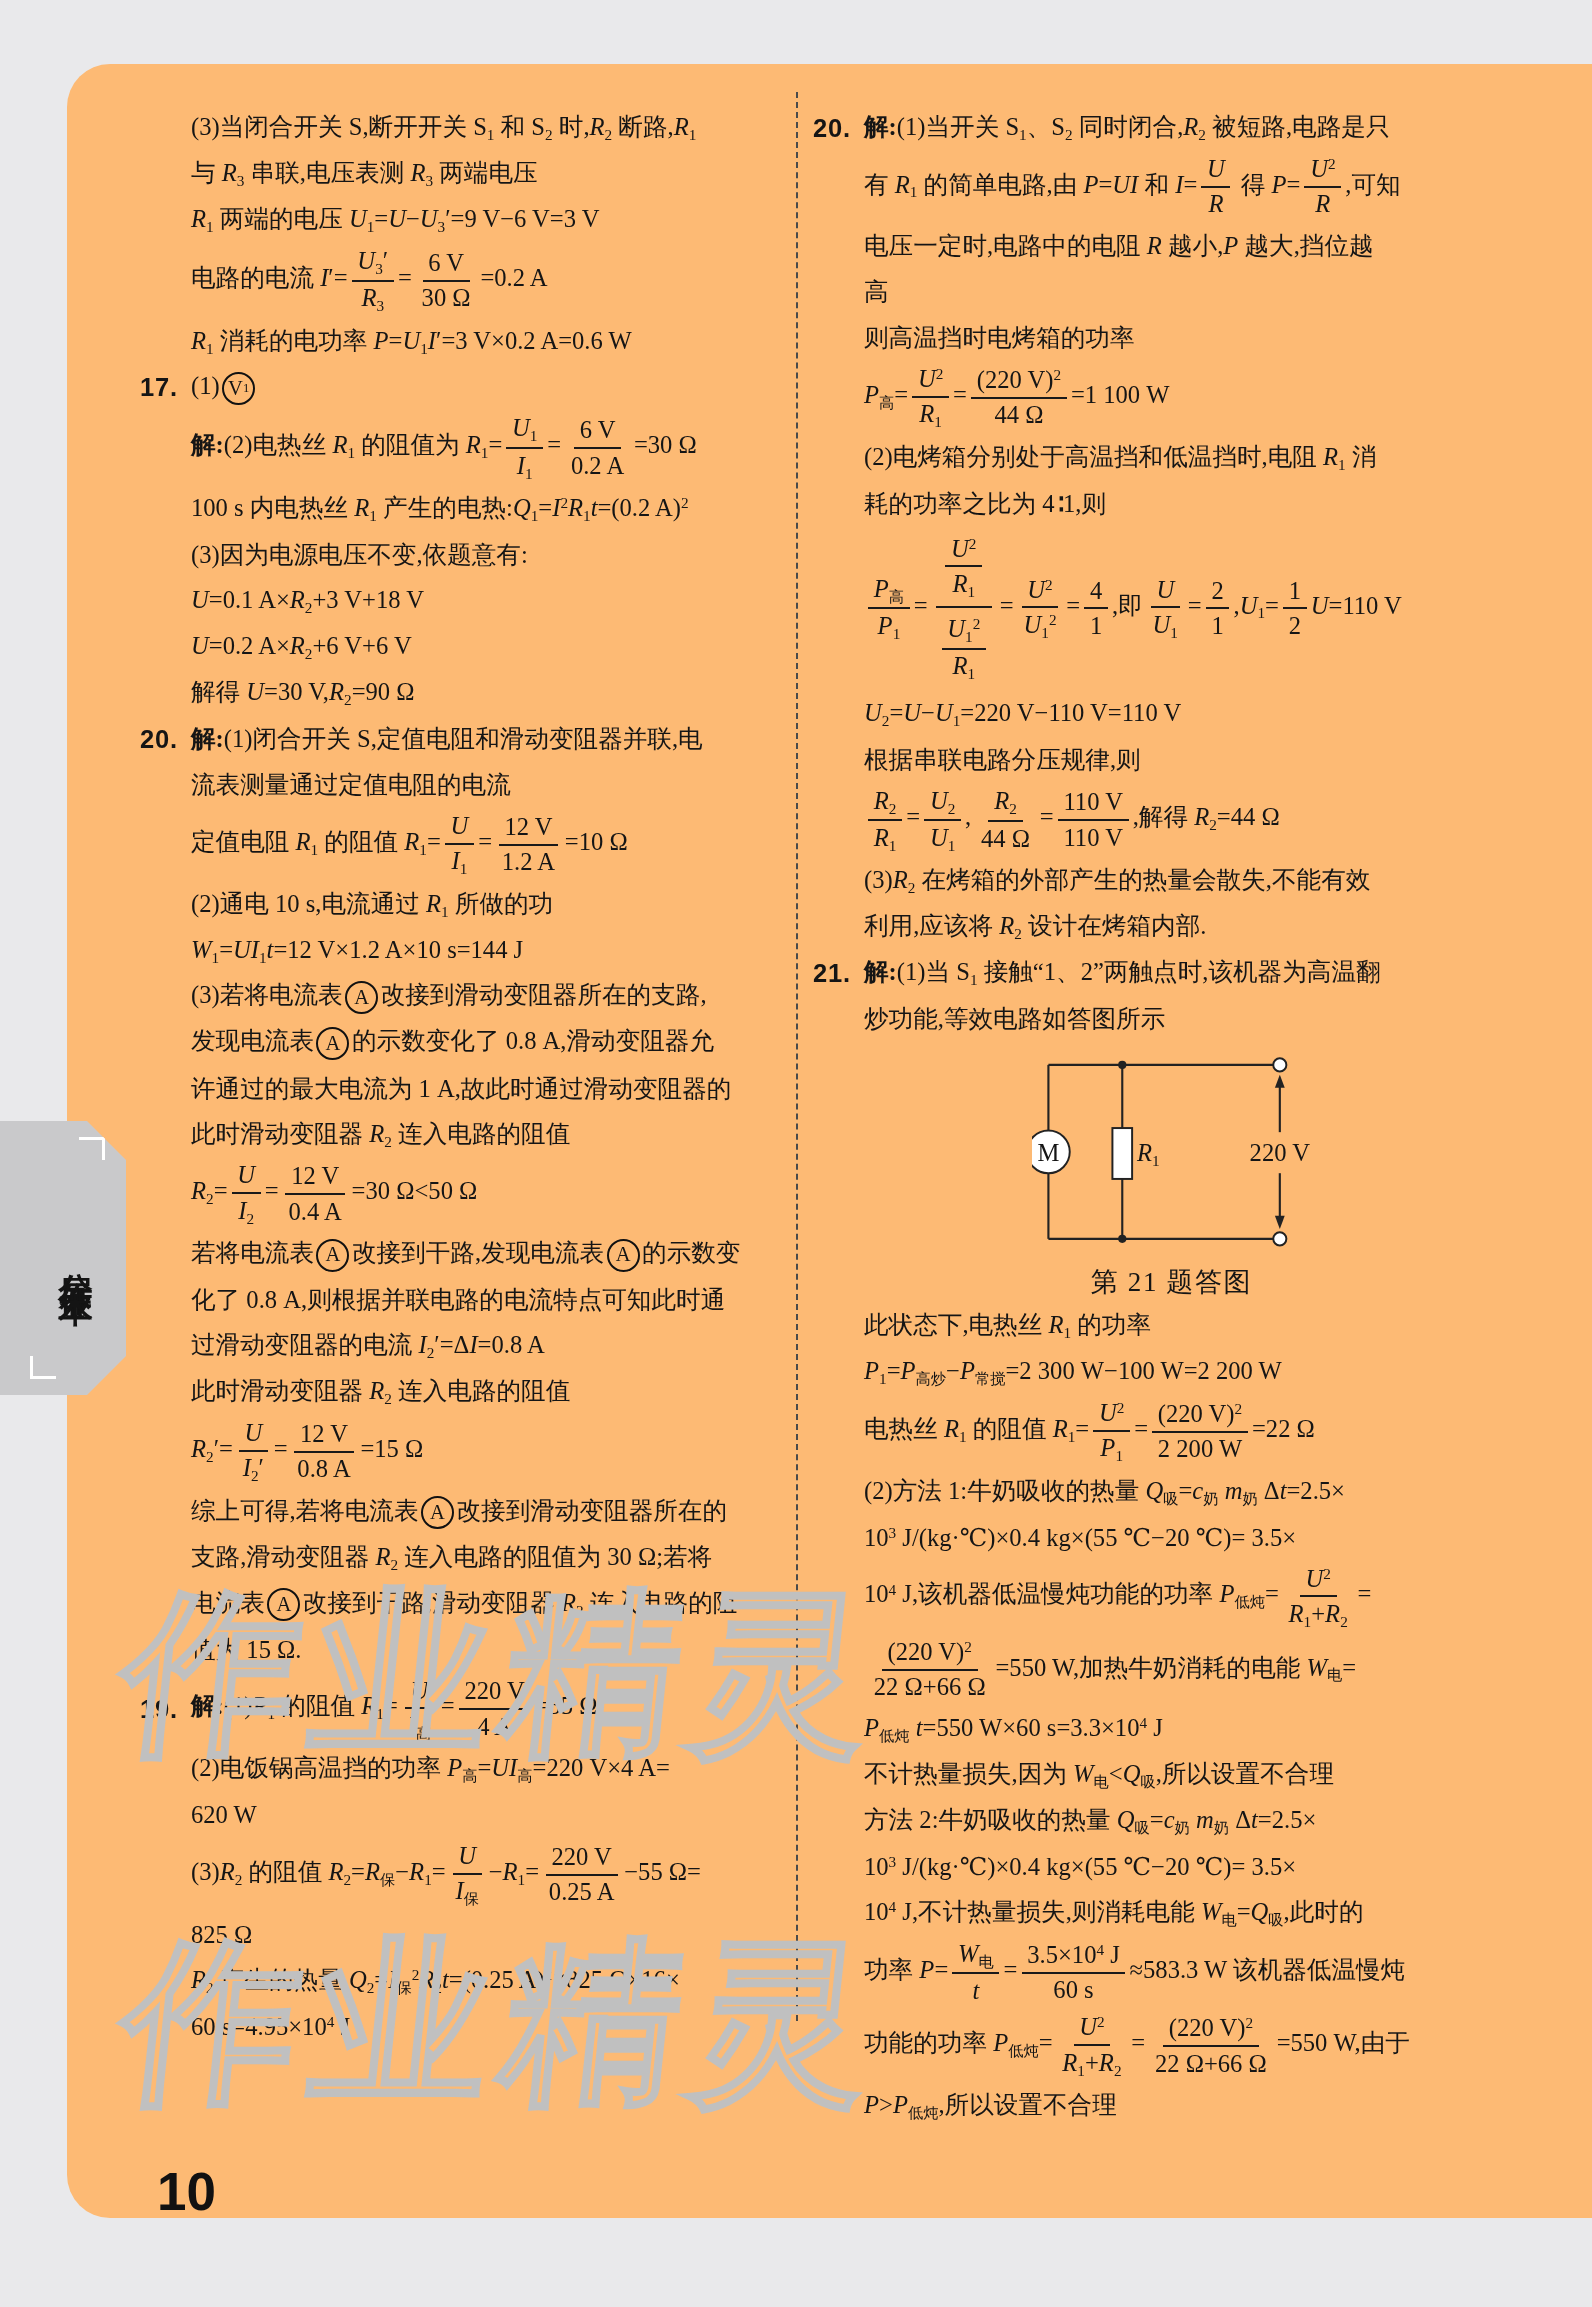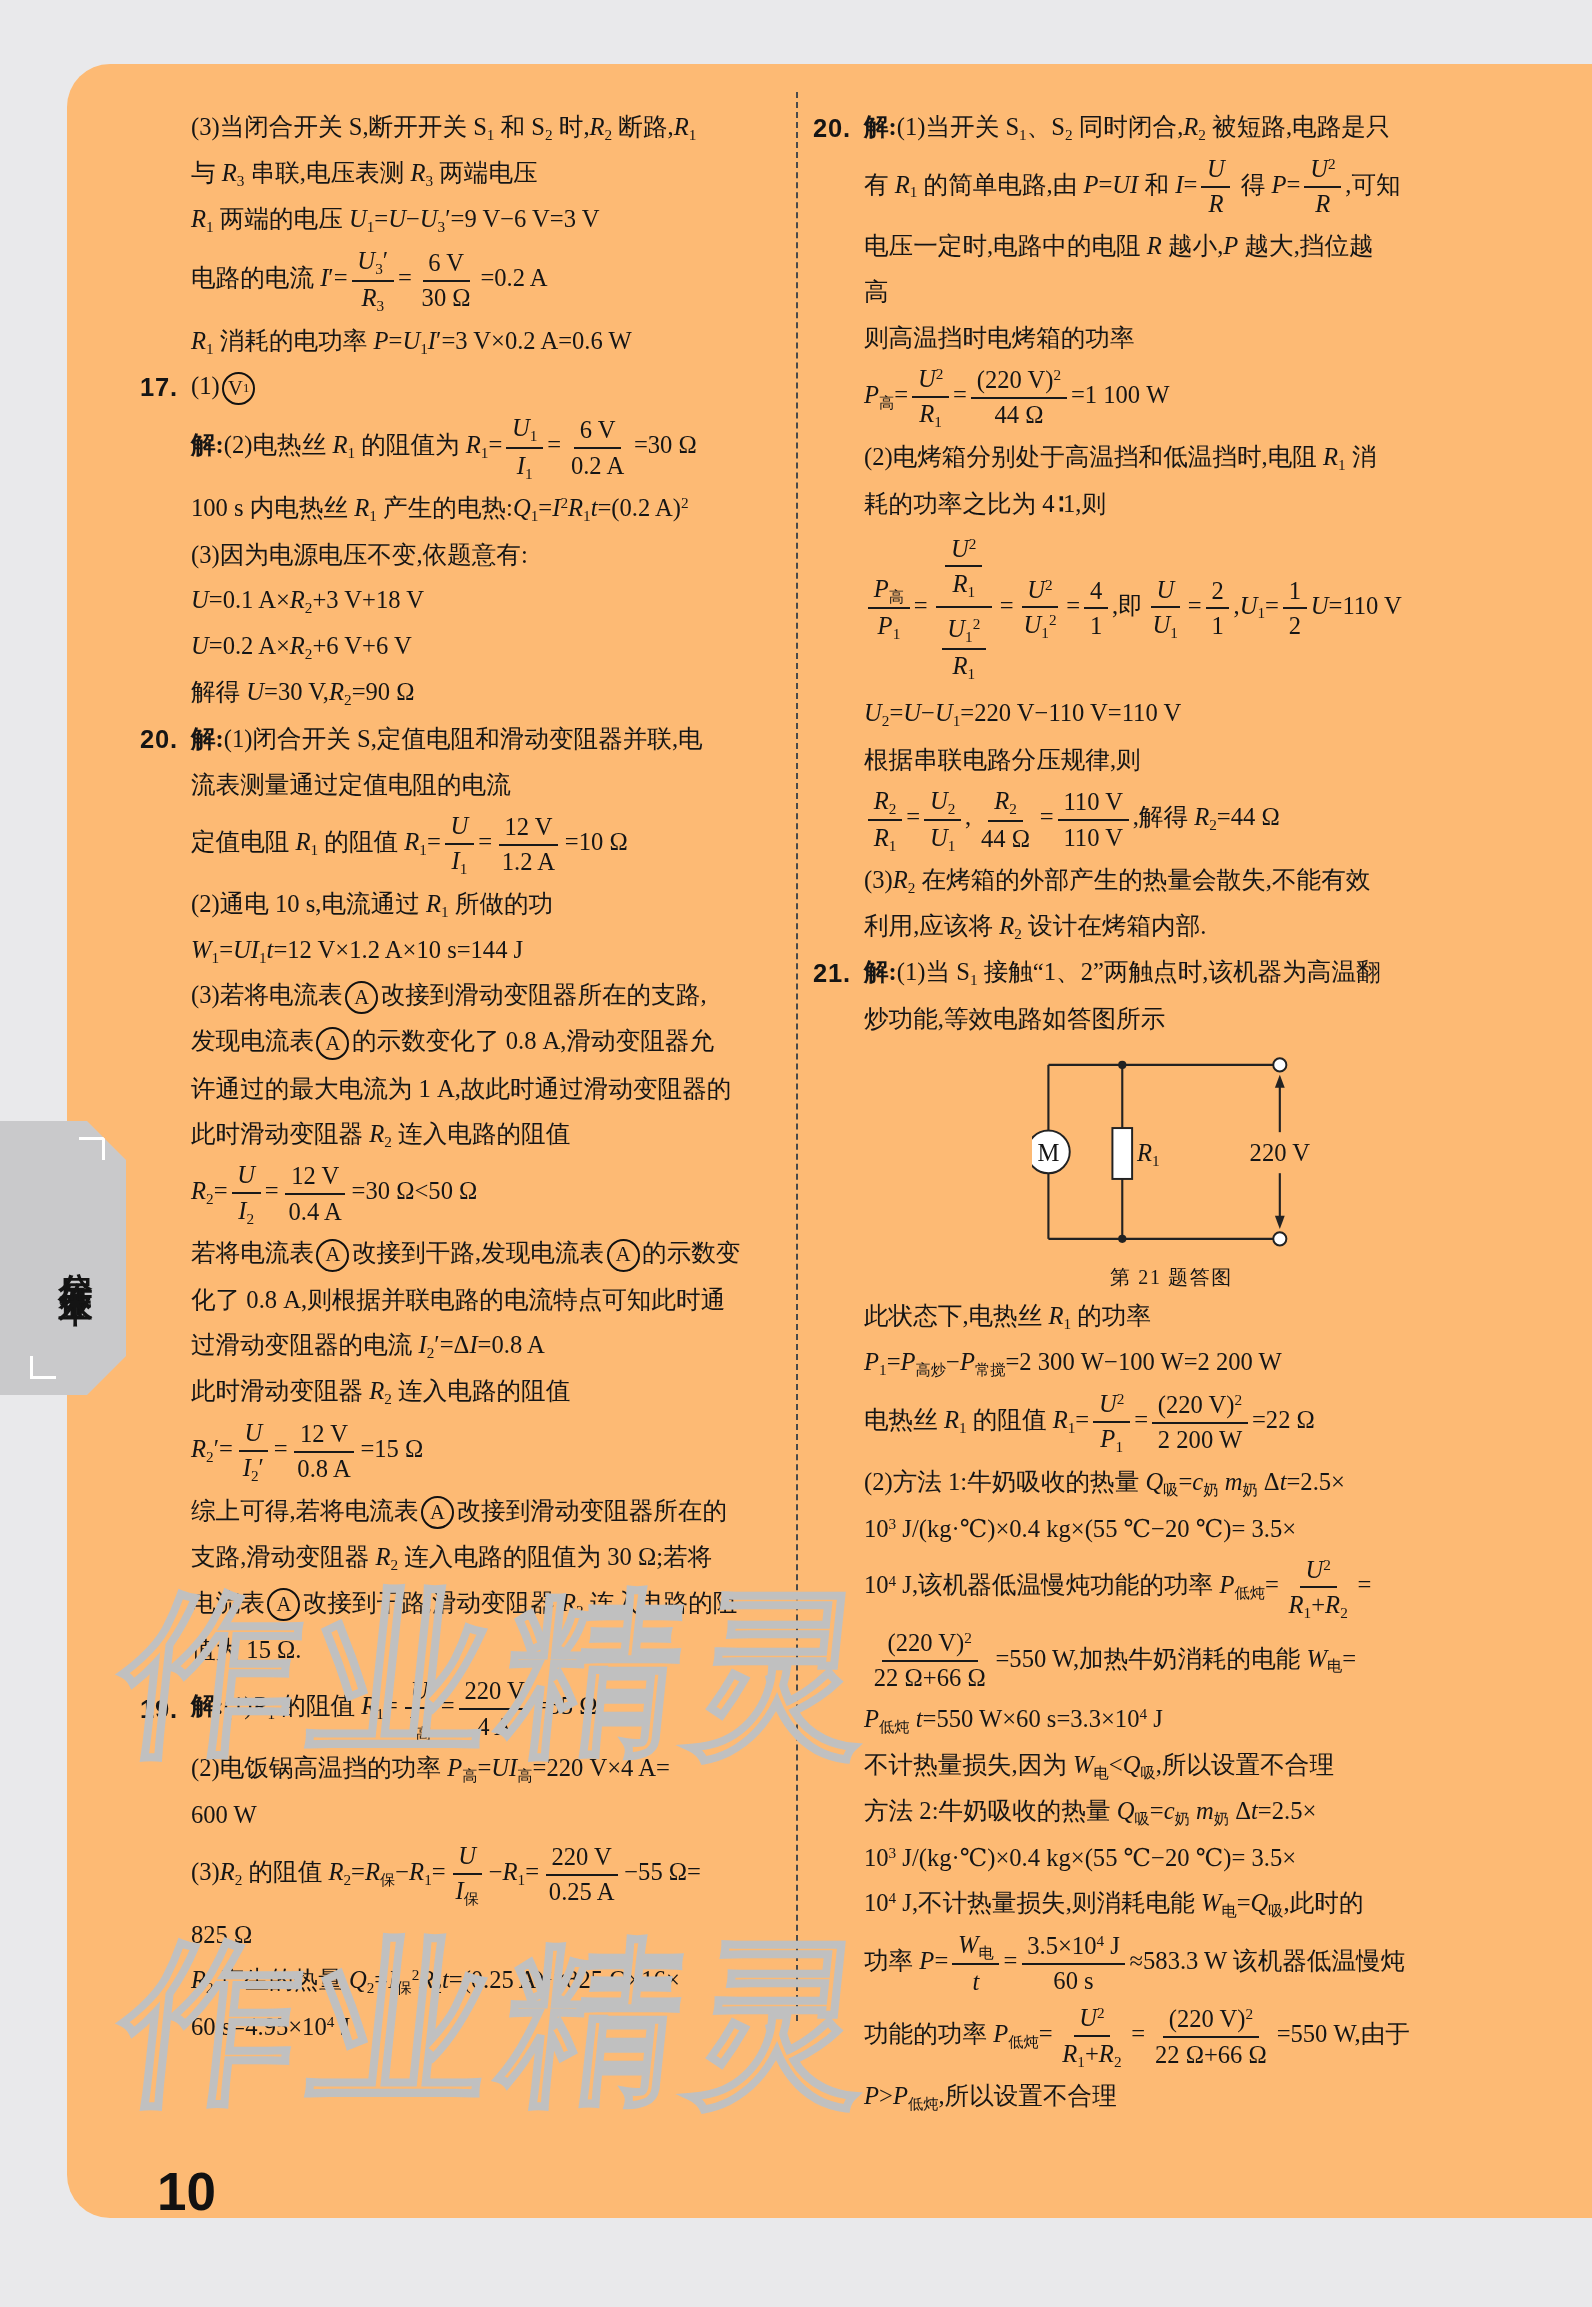--- a/index.html
+++ b/index.html
@@ -40,21 +40,21 @@
   .frac>.num{border-bottom:2.3px solid #1a1a1a;padding:0.8px 5.7px 2.5px;line-height:1.15;display:inline-block;}
   .frac>.den{padding:2.5px 5.7px 0.8px;line-height:1.15;display:inline-block;}
   .circ{
     display:inline-flex;align-items:center;justify-content:center;
     min-width:33px;height:33px;border:2.1px solid #111;border-radius:50%;
     font-size:20.5px;margin:0 2.5px;vertical-align:middle;padding:0 1.6px;box-sizing:border-box;
   }
   .circuit-wrap{margin:8.2px 0 3.3px 168px;width:279px;}
   .circuit-box{position:relative;width:279px;height:207px;}
   .rlabel{position:absolute;left:105px;top:89px;font-size:24.6px;}
-  .circuit-caption{width:279px;text-align:center;font-size:20px;margin-top:6.6px;letter-spacing:1.6px;}
+  .circuit-caption{width:279px;text-align:center;font-size:27px;margin-top:6.6px;letter-spacing:1.6px;}
   .wm{
     position:absolute;z-index:6;pointer-events:none;
     font-family:"Liberation Sans","DejaVu Sans",sans-serif;font-weight:700;
     font-size:177px;letter-spacing:13px;color:transparent;
     -webkit-text-stroke:2.5px #c0c0c0;transform:skewX(-6deg);
   }
   .wm1{left:123px;top:1556px;}
   .wm2{left:123px;top:1905px;}
   .tab{
     position:absolute;left:0;top:1121px;width:126px;height:274px;z-index:7;
@@ -218,21 +218,21 @@
             <span class="den"><i>I</i><sub>高</sub></span>
           </span>=<span class="frac">
             <span class="num">220 V</span>
             <span class="den">4 A</span>
           </span>=55 Ω</span>
       </div>
       <div class="line">
         <span class="m">(2)电饭锅高温挡的功率 <i>P</i><sub>高</sub>=<i>UI</i><sub>高</sub>=220 V×4 A=</span>
       </div>
       <div class="line">
-        <span class="m">600 W</span>
+        <span class="m">620 W</span>
       </div>
       <div class="line">
         <span class="m">(3)<i>R</i><sub>2</sub> 的阻值 <i>R</i><sub>2</sub>=<i>R</i><sub>保</sub>−<i>R</i><sub>1</sub>=<span class="frac">
             <span class="num"><i>U</i></span>
             <span class="den"><i>I</i><sub>保</sub></span>
           </span>−<i>R</i><sub>1</sub>=<span class="frac">
             <span class="num">220 V</span>
             <span class="den">0.25 A</span>
           </span>−55 Ω=</span>
       </div>

